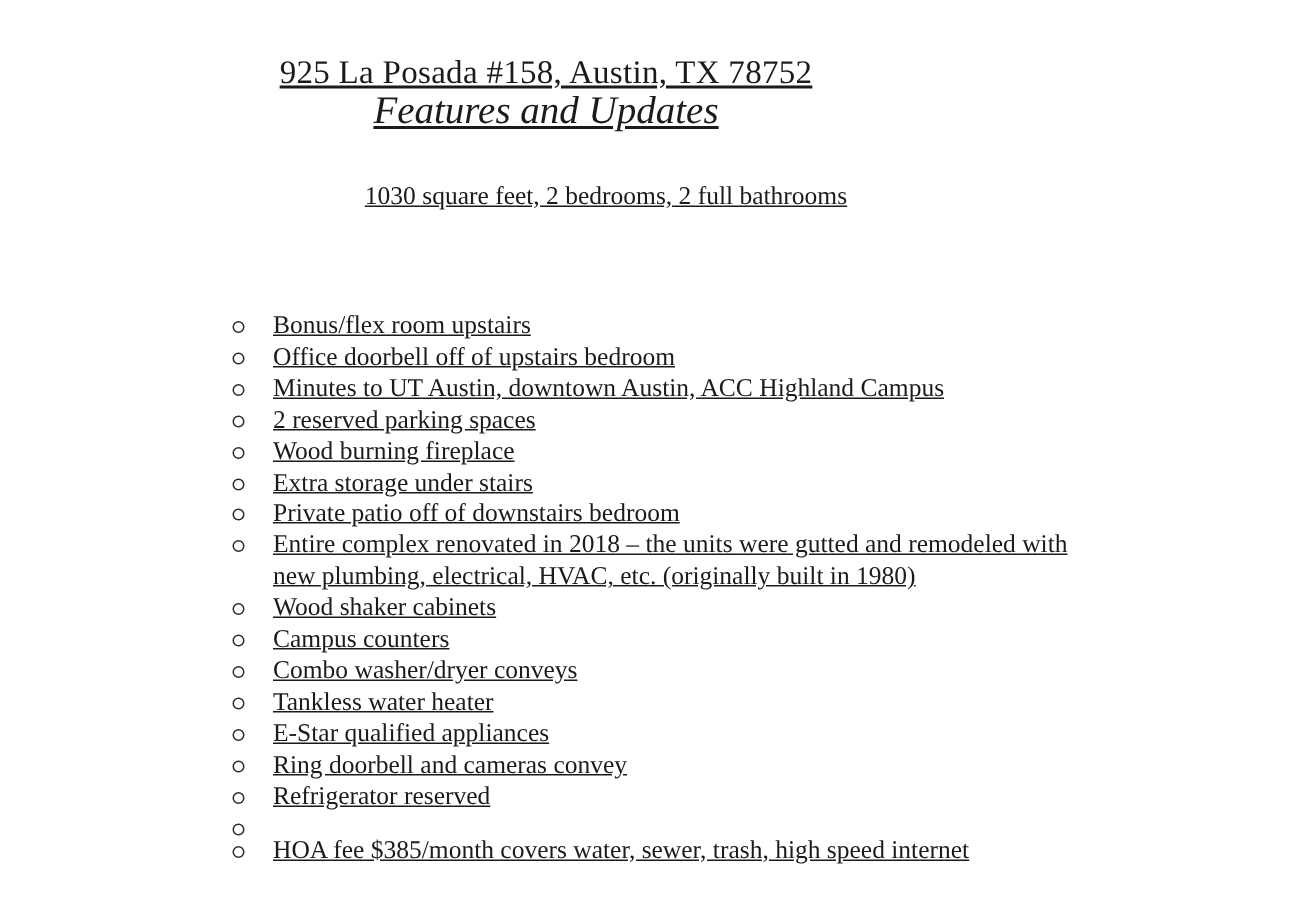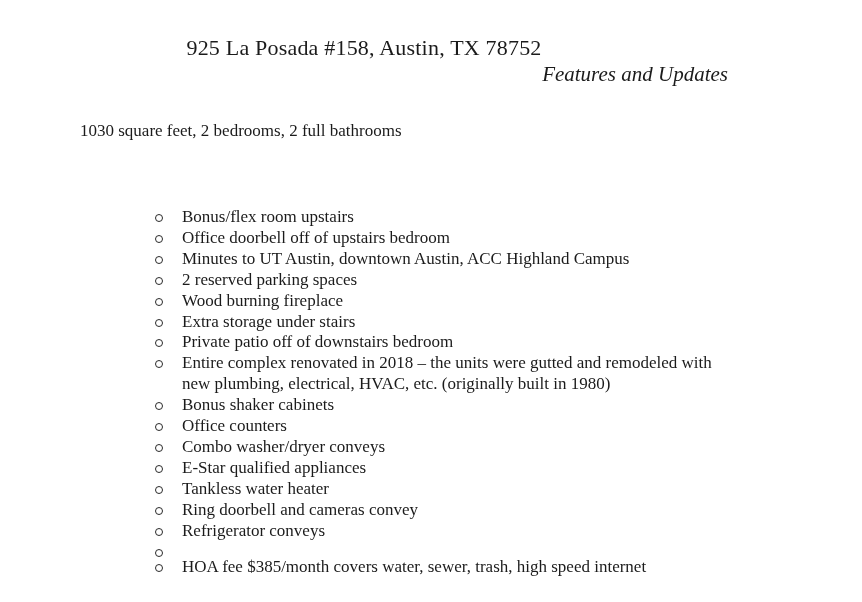--- a/index.html
+++ b/index.html
@@ -8,38 +8,39 @@
     background: #ffffff;
   }
   .page {
     position: relative;
     width: 728px;
     height: 602px;
     background: #ffffff;
     overflow: hidden;
     font-family: "Liberation Serif", "DejaVu Serif", serif;
     color: #1b1b1b;
+    text-decoration: underline;
   }
   .doc-title {
     padding-top: 35px;
     text-align: center;
     font-size: 22px;
     line-height: 26px;
     letter-spacing: 0.2px;
   }
   .doc-subtitle {
-    text-align: right;
-    font-size: 21px;
+    text-align: center;
+    font-size: 26px;
     line-height: 26px;
     font-style: italic;
   }
   .doc-summary {
     margin-top: 33px;
     padding-left: 80px;
-    text-align: left;
+    text-align: center;
     font-size: 17px;
     line-height: 22px;
   }
   ul.features {
     margin: 65px 0 0 0;
     padding: 0 4px 0 155px;
     list-style: none;
   }
   ul.features li {
     display: flex;
@@ -101,45 +102,45 @@
     <li>
       <span class="bullet"></span>
       <span class="feature-text">Private patio off of downstairs bedroom</span>
     </li>
     <li>
       <span class="bullet"></span>
       <span class="feature-text">Entire complex renovated in 2018 – the units were gutted and remodeled with new plumbing, electrical, HVAC, etc. (originally built in 1980)</span>
     </li>
     <li>
       <span class="bullet"></span>
-      <span class="feature-text">Bonus shaker cabinets</span>
+      <span class="feature-text">Wood shaker cabinets</span>
     </li>
     <li>
       <span class="bullet"></span>
-      <span class="feature-text">Office counters</span>
+      <span class="feature-text">Campus counters</span>
     </li>
     <li>
       <span class="bullet"></span>
       <span class="feature-text">Combo washer/dryer conveys</span>
     </li>
     <li>
       <span class="bullet"></span>
-      <span class="feature-text">E-Star qualified appliances</span>
+      <span class="feature-text">Tankless water heater</span>
     </li>
     <li>
       <span class="bullet"></span>
-      <span class="feature-text">Tankless water heater</span>
+      <span class="feature-text">E-Star qualified appliances</span>
     </li>
     <li>
       <span class="bullet"></span>
       <span class="feature-text">Ring doorbell and cameras convey</span>
     </li>
     <li>
       <span class="bullet"></span>
-      <span class="feature-text">Refrigerator conveys</span>
+      <span class="feature-text">Refrigerator reserved</span>
     </li>
     <li>
       <span class="bullet"></span>
     </li>
     <li>
       <span class="bullet"></span>
       <span class="feature-text">HOA fee $385/month covers water, sewer, trash, high speed internet</span>
     </li>
   </ul>
 

